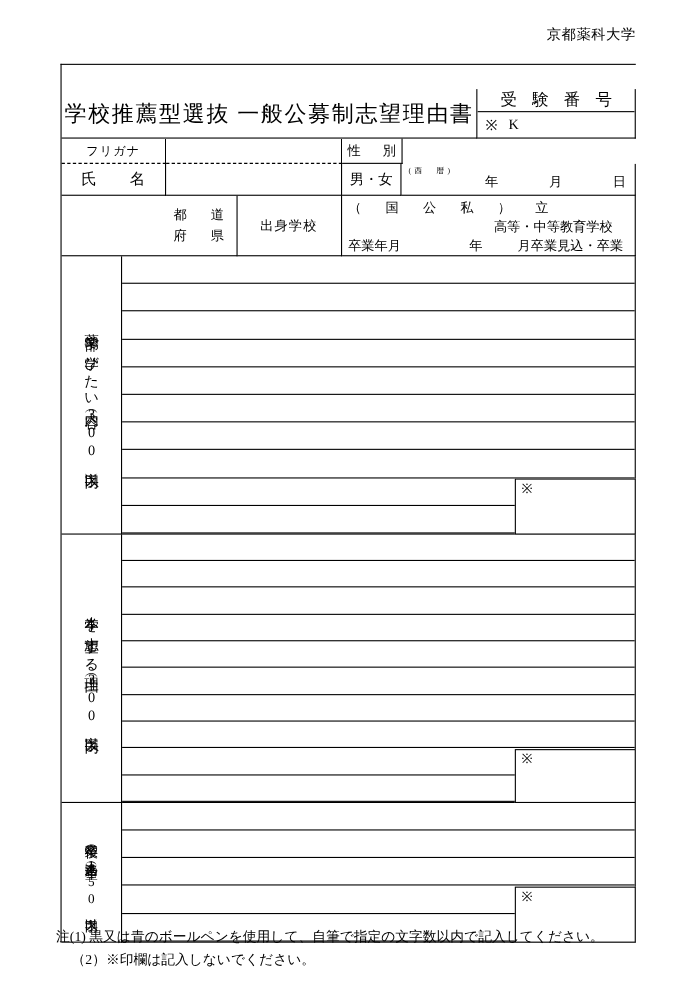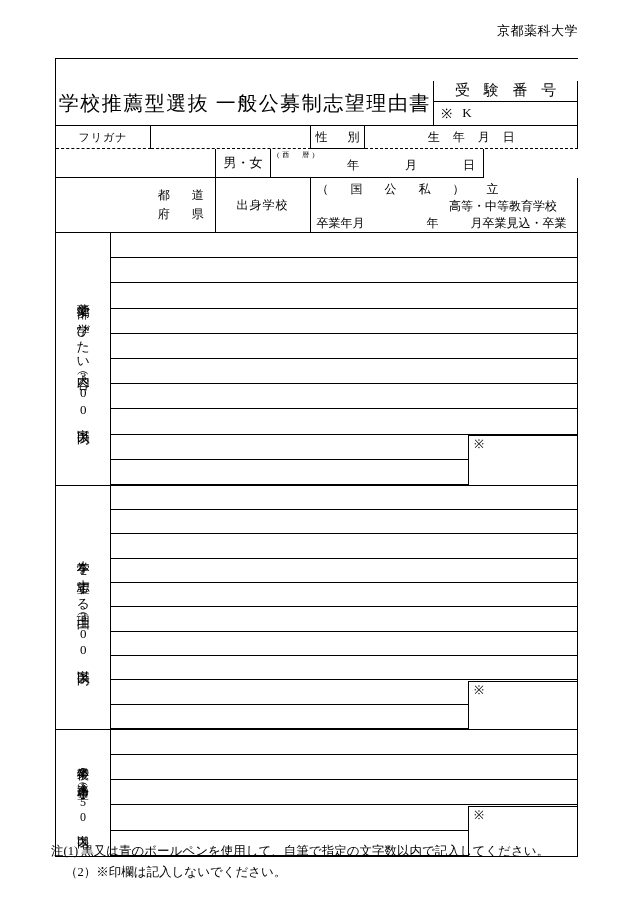--- a/index.html
+++ b/index.html
@@ -177,24 +177,24 @@
           <span>K</span>
           <span></span>
         </div>
       </div>
     </div>
 
     <div class="trow r-furi">
       <div class="cell c-furi-lbl">フリガナ</div>
       <div class="cell c-furi-val"></div>
       <div class="cell c-sex-lbl">性　別</div>
-      <div class="cell c-bd-lbl">生 年 月 日</div>
     </div>
 
     <div class="trow r-name">
+      <div class="cell c-name-lbl">氏　名</div>
       <div class="cell c-name-val"></div>
       <div class="cell c-sex-val">男・女</div>
       <div class="cell c-bd-val">
         <span class="seireki">(西　暦)</span>
         <span class="bd-fields">
           <span>年</span>
           <span>月</span>
           <span>日</span>
         </span>
       </div>

